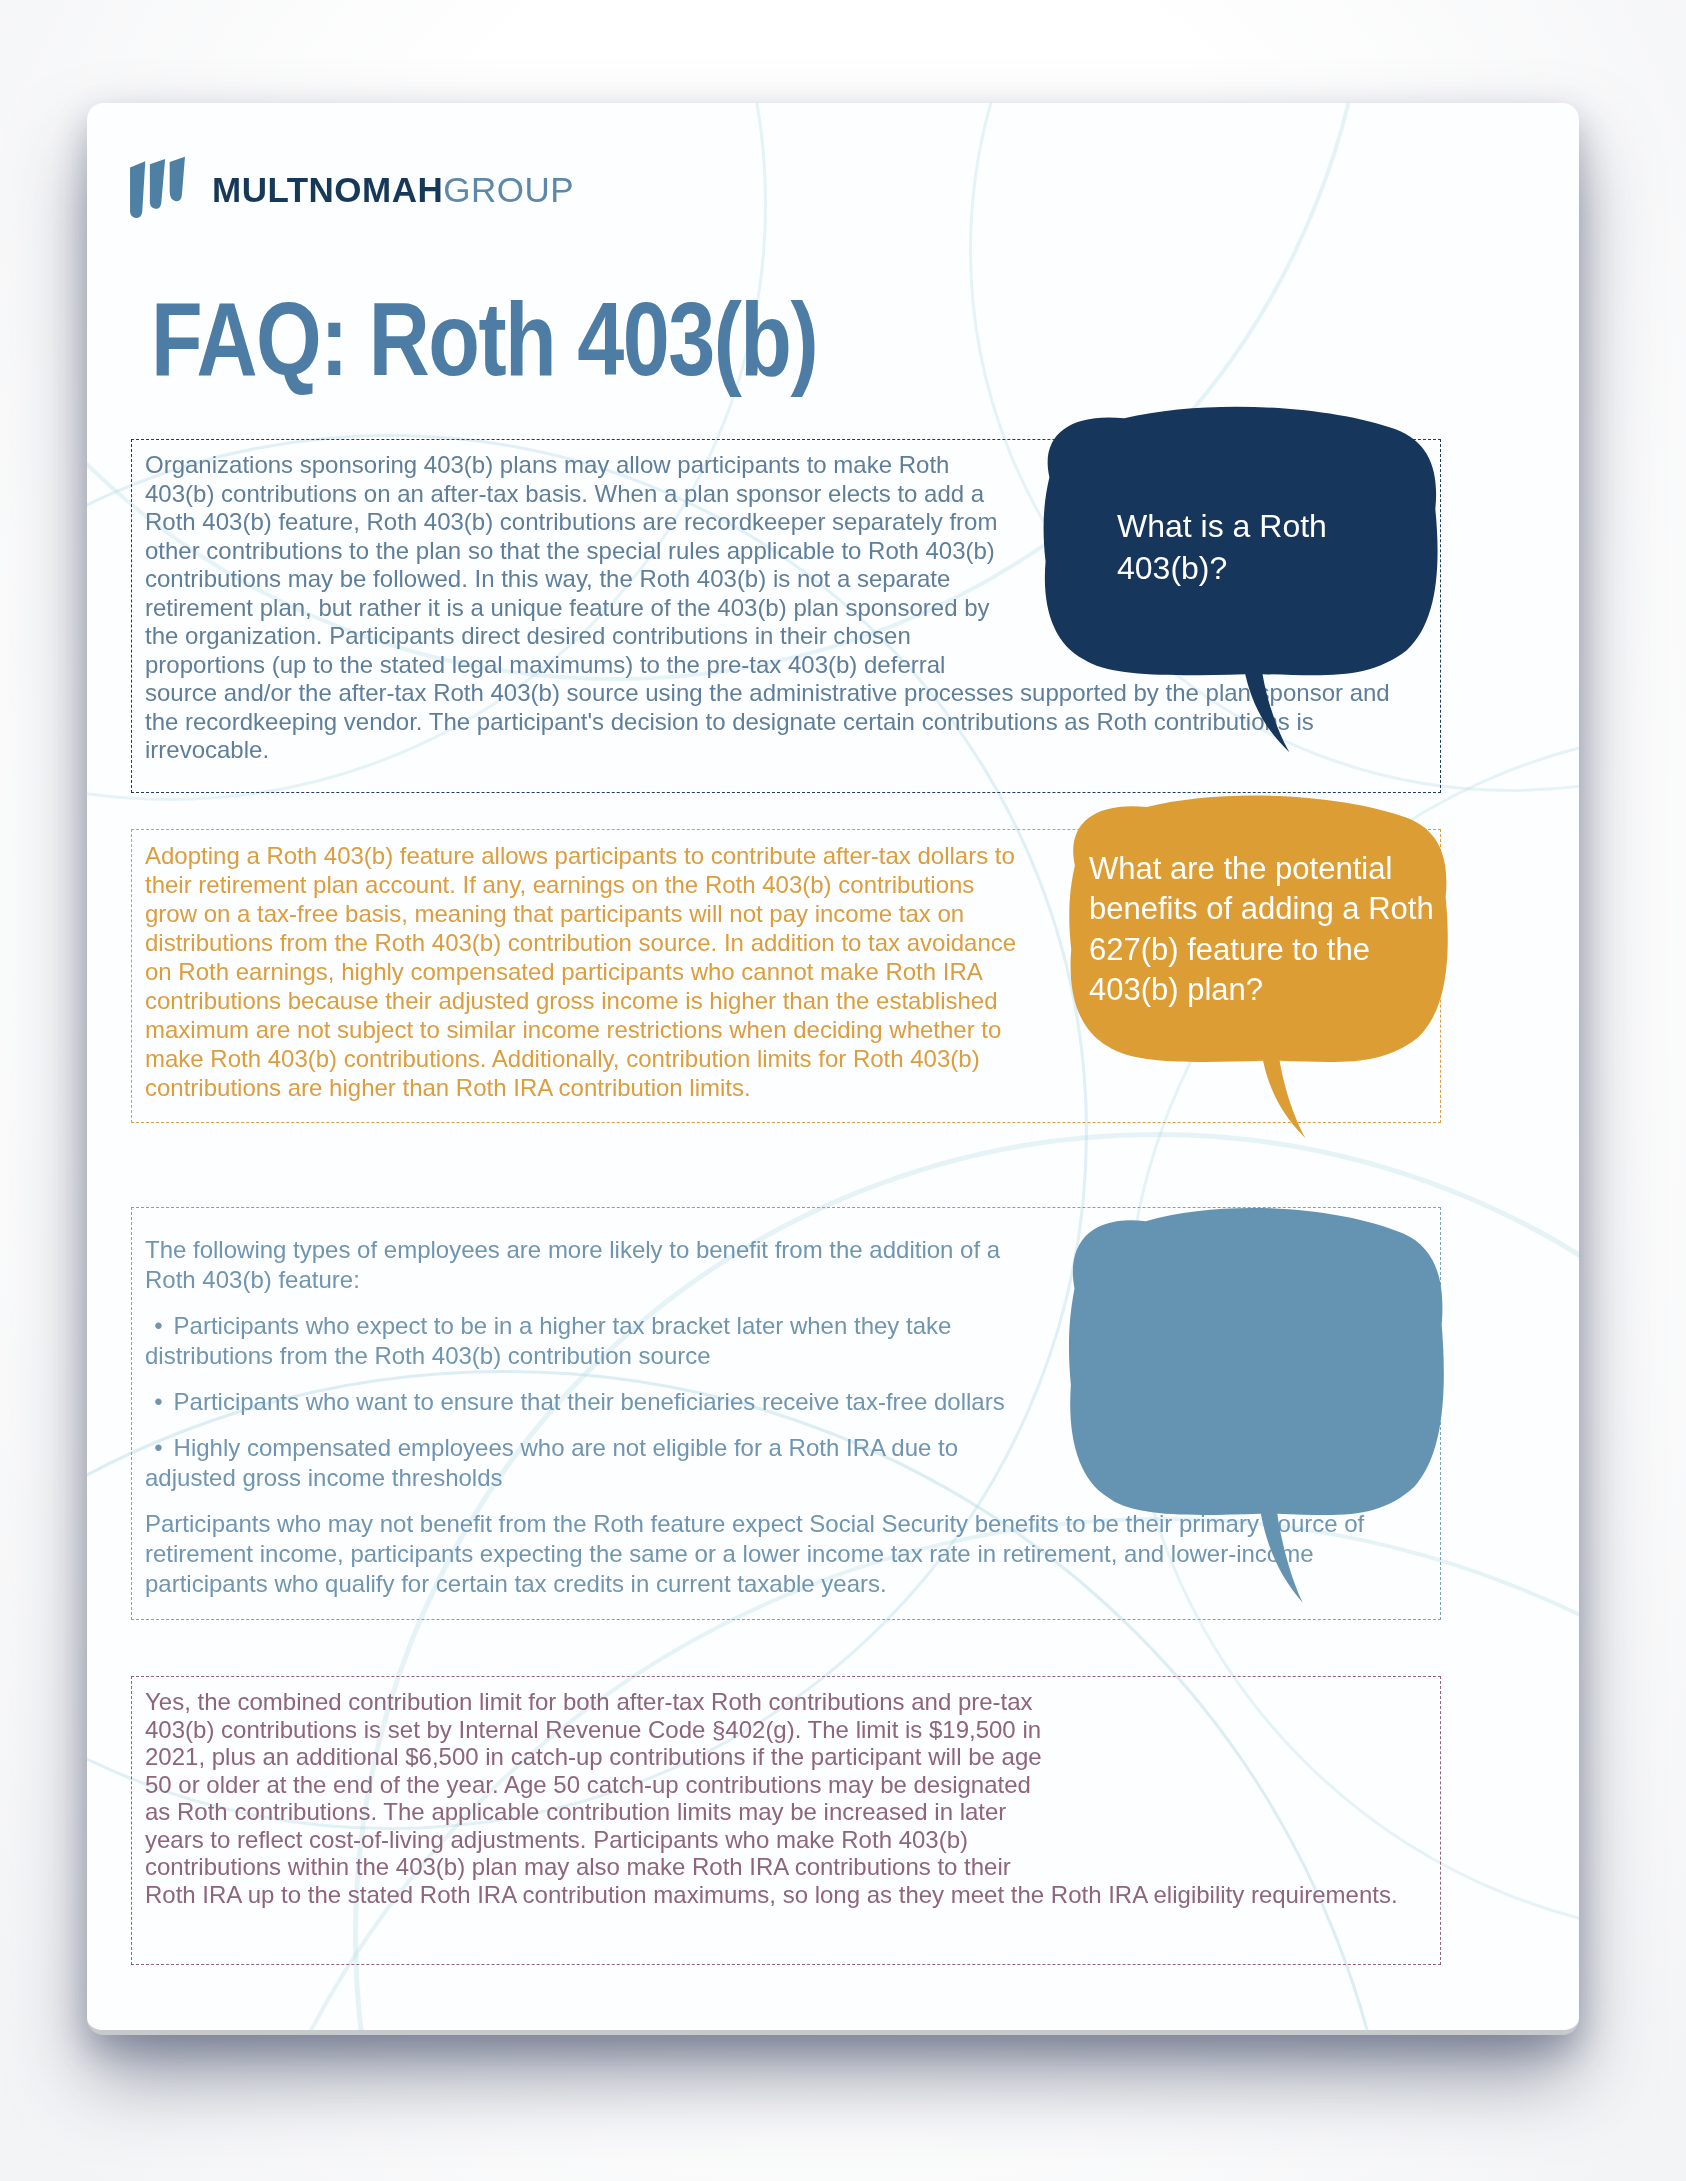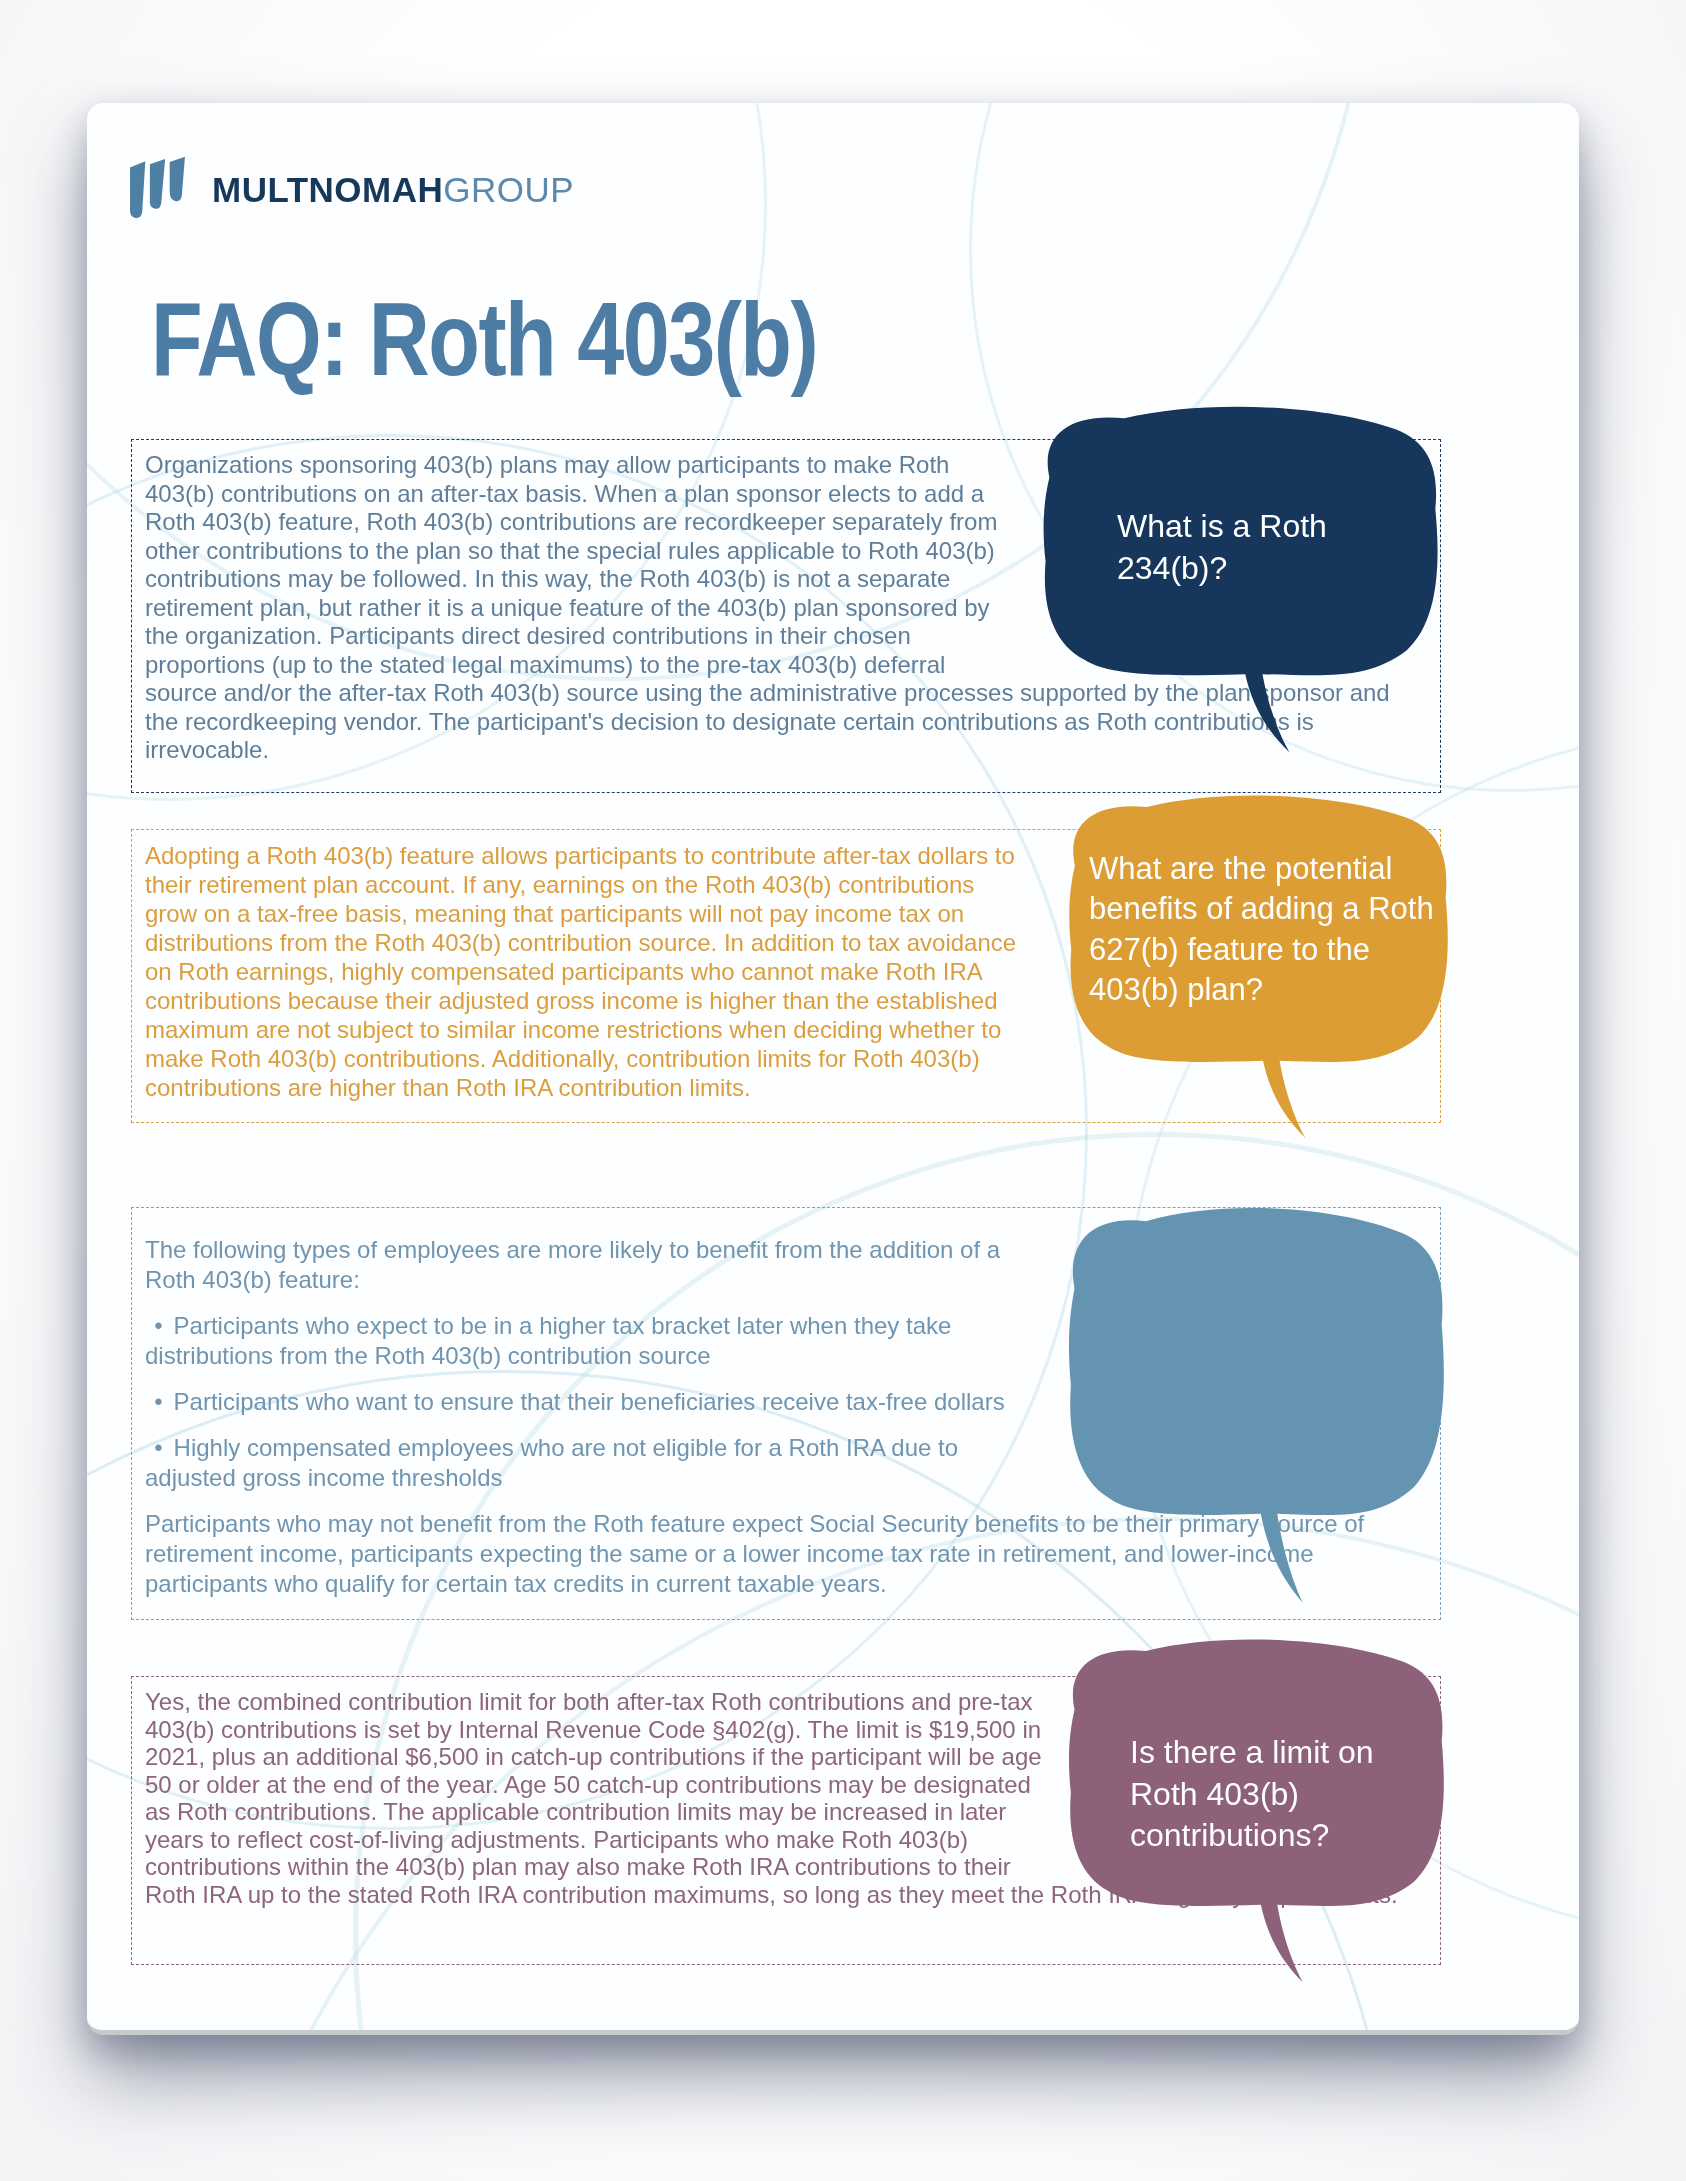--- a/index.html
+++ b/index.html
@@ -103,21 +103,21 @@
 
   <h1 class="title">FAQ: Roth 403(b)</h1>
 
   <section class="sec s1" style="--sec-border: #1e3c5f; --sec-text: #5f7e99; --sec-bubble: #17365b;">
     <div class="spacer"></div>
     <p class="answer">Organizations sponsoring 403(b) plans may allow participants to make Roth 403(b) contributions on an after-tax basis. When a plan sponsor elects to add a Roth 403(b) feature, Roth 403(b) contributions are recordkeeper separately from other contributions to the plan so that the special rules applicable to Roth 403(b) contributions may be followed. In this way, the Roth 403(b) is not a separate retirement plan, but rather it is a unique feature of the 403(b) plan sponsored by the organization. Participants direct desired contributions in their chosen proportions (up to the stated legal maximums) to the pre-tax 403(b) deferral source and/or the after-tax Roth 403(b) source using the administrative processes supported by the plan sponsor and the recordkeeping vendor. The participant's decision to designate certain contributions as Roth contributions is irrevocable.</p>
     <div class="bubble">
       <svg viewBox="0 0 450 400" preserveAspectRatio="none" xmlns="http://www.w3.org/2000/svg">
         <path fill="currentColor" d="M 40,95 C 30,48 62,24 118,30 C 205,8 330,16 400,42 C 436,56 446,88 442,130 C 448,195 444,255 412,286 C 372,318 330,314 262,312 C 268,348 280,380 290,398 C 262,370 250,340 244,312 C 170,314 105,316 76,296 C 44,278 32,238 36,188 C 32,150 34,122 40,95 Z"></path>
       </svg>
-      <div class="q">What is a Roth 234(b)?</div>
+      <div class="q">What is a Roth 403(b)?</div>
     </div>
   </section>
 
   <section class="sec s2" style="--sec-border: #dd9e3e; --sec-text: #dc9d3c; --sec-bubble: #dd9d35;">
     <div class="spacer"></div>
     <p class="answer">Adopting a Roth 403(b) feature allows participants to contribute after-tax dollars to their retirement plan account. If any, earnings on the Roth 403(b) contributions grow on a tax-free basis, meaning that participants will not pay income tax on distributions from the Roth 403(b) contribution source. In addition to tax avoidance on Roth earnings, highly compensated participants who cannot make Roth IRA contributions because their adjusted gross income is higher than the established maximum are not subject to similar income restrictions when deciding whether to make Roth 403(b) contributions. Additionally, contribution limits for Roth 403(b) contributions are higher than Roth IRA contribution limits.</p>
     <div class="bubble">
       <svg viewBox="0 0 450 400" preserveAspectRatio="none" xmlns="http://www.w3.org/2000/svg">
         <path fill="currentColor" d="M 40,95 C 30,48 62,24 118,30 C 205,8 330,16 400,42 C 436,56 446,88 442,130 C 448,195 444,255 412,286 C 372,318 330,314 262,312 C 268,348 280,380 290,398 C 262,370 250,340 244,312 C 170,314 105,316 76,296 C 44,278 32,238 36,188 C 32,150 34,122 40,95 Z"></path>
       </svg>
@@ -135,21 +135,15 @@
     <div class="bubble">
       <svg viewBox="0 0 450 400" preserveAspectRatio="none" xmlns="http://www.w3.org/2000/svg">
         <path fill="currentColor" d="M 40,95 C 30,48 62,24 118,30 C 205,8 330,16 400,42 C 436,56 446,88 442,130 C 448,195 444,255 412,286 C 372,318 330,314 262,312 C 268,348 280,380 290,398 C 262,370 250,340 244,312 C 170,314 105,316 76,296 C 44,278 32,238 36,188 C 32,150 34,122 40,95 Z"></path>
       </svg>
     </div>
   </section>
 
   <section class="sec s4" style="--sec-border: #90647c; --sec-text: #8d657c; --sec-bubble: #8c6179;">
     <div class="spacer"></div>
     <p class="answer">Yes, the combined contribution limit for both after-tax Roth contributions and pre-tax 403(b) contributions is set by Internal Revenue Code §402(g). The limit is $19,500 in 2021, plus an additional $6,500 in catch-up contributions if the participant will be age 50 or older at the end of the year. Age 50 catch-up contributions may be designated as Roth contributions. The applicable contribution limits may be increased in later years to reflect cost-of-living adjustments. Participants who make Roth 403(b) contributions within the 403(b) plan may also make Roth IRA contributions to their Roth IRA up to the stated Roth IRA contribution maximums, so long as they meet the Roth IRA eligibility requirements.</p>
-    <div class="bubble">
-      <svg viewBox="0 0 450 400" preserveAspectRatio="none" xmlns="http://www.w3.org/2000/svg">
-        <path fill="currentColor" d="M 40,95 C 30,48 62,24 118,30 C 205,8 330,16 400,42 C 436,56 446,88 442,130 C 448,195 444,255 412,286 C 372,318 330,314 262,312 C 268,348 280,380 290,398 C 262,370 250,340 244,312 C 170,314 105,316 76,296 C 44,278 32,238 36,188 C 32,150 34,122 40,95 Z"></path>
-      </svg>
-      <div class="q">Is there a limit on Roth 403(b) contributions?</div>
-    </div>
   </section>
 </div>
 
 
 </body></html>

